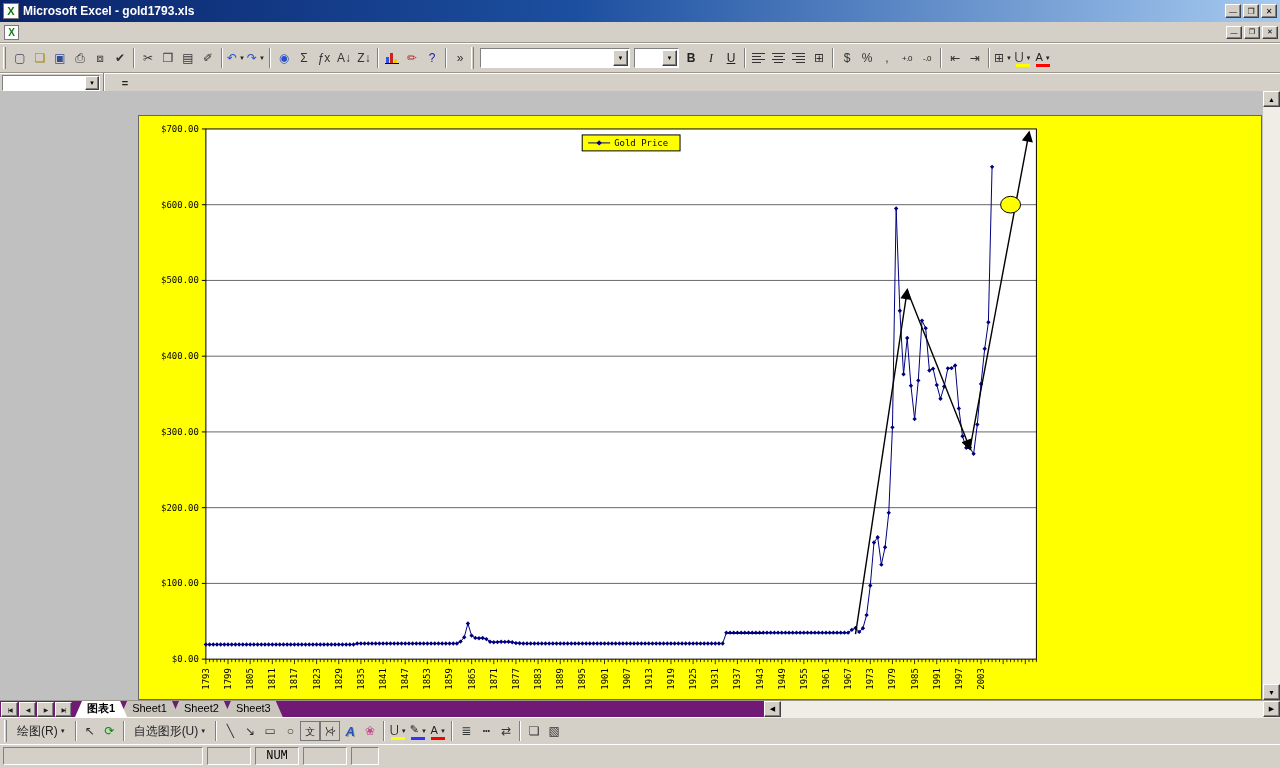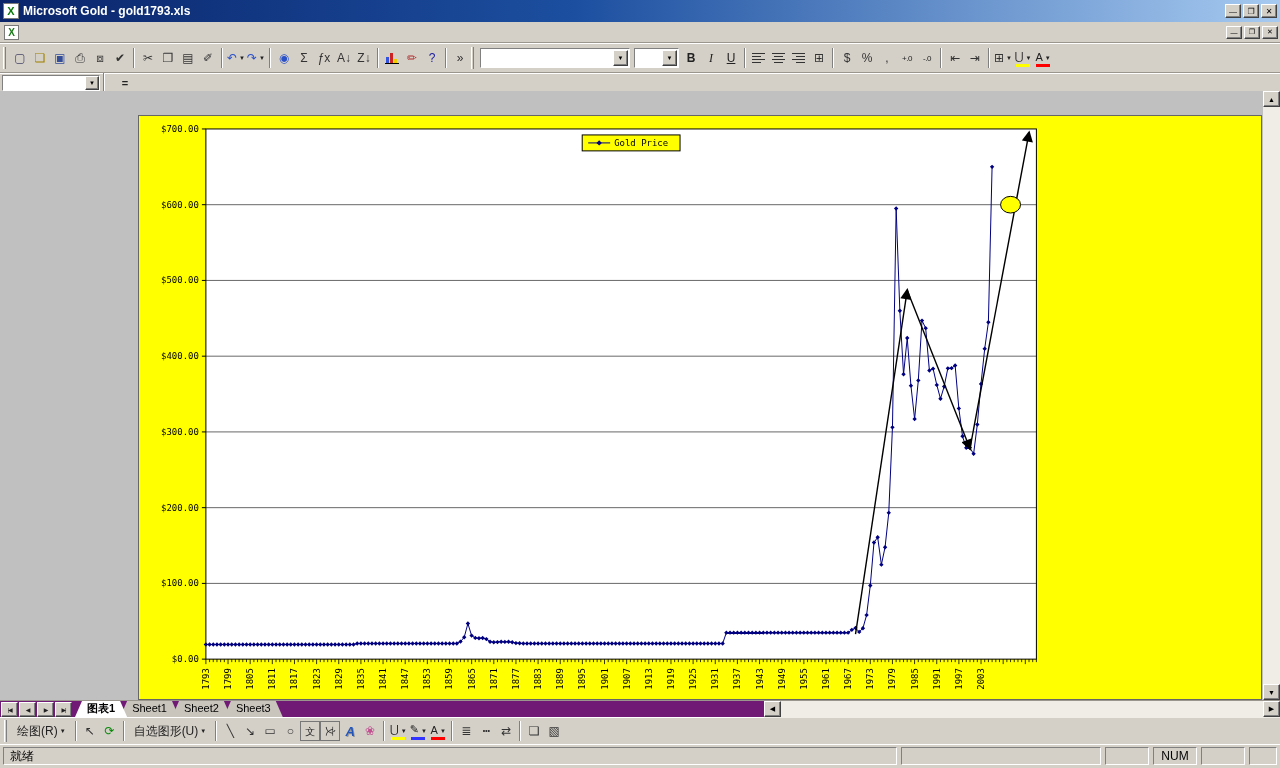--- a/index.html
+++ b/index.html
@@ -80,30 +80,30 @@
   .hscroll { width:516px; height:17px; background:#efede5; display:flex; align-items:center; margin-left:auto; }
   .htrack { flex:1; height:17px; background:#efede5; }
 
   
   .drawbar { height:27px; background:#d4d0c8; border-top:1px solid #fff; display:flex; align-items:center; padding:0 3px; }
 
   
   .statusbar { height:24px; background:#d4d0c8; border-top:1px solid #fff; display:flex; align-items:center; padding:2px 3px 3px; gap:4px; }
   .spanel { height:18px; border:1px solid; border-color:#808080 #fff #fff #808080; padding:0 6px; line-height:16px; font-size:12px; color:#000; }
   .ready { flex:1; }
-  .w200 { width:200px; } .w44 { width:44px; text-align:center; } .w28 { width:28px; }
+  .w200 { width:200px; } .w44 { width:44px; text-align:center;font-family:Liberation Mono, monospace; } .w28 { width:28px; }
 </style>
 </head>
 <body>
 
 <div id="root">
 
   <div class="titlebar">
     <span class="app-icon">X</span>
-    <span class="title-text">Microsoft Gold - gold1793.xls</span>
+    <span class="title-text">Microsoft Excel - gold1793.xls</span>
     <span class="winbtns">
         <button type="button" class="tbtn wbtn bvl-out">
           <span class="g">—</span>
         </button>
         <button type="button" class="tbtn wbtn bvl-out">
           <span class="g">❐</span>
         </button>
         <button type="button" class="tbtn wbtn bvl-out">
           <span class="g">✕</span>
         </button>
@@ -696,21 +696,20 @@
         <button type="button" class="tbtn" style="color: rgb(51, 51, 51);">
           <span class="g">❏</span>
         </button>
         <button type="button" class="tbtn" style="color: rgb(51, 51, 51);">
           <span class="g">▧</span>
         </button>
       </span>
   </div>
 
   <div class="statusbar">
-    <span class="spanel ready">就绪</span>
     <span class="spanel w200"></span>
     <span class="spanel w44"></span>
     <span class="spanel w44">NUM</span>
     <span class="spanel w44"></span>
     <span class="spanel w28"></span>
   </div>
 
 </div>
 
 </body></html>

